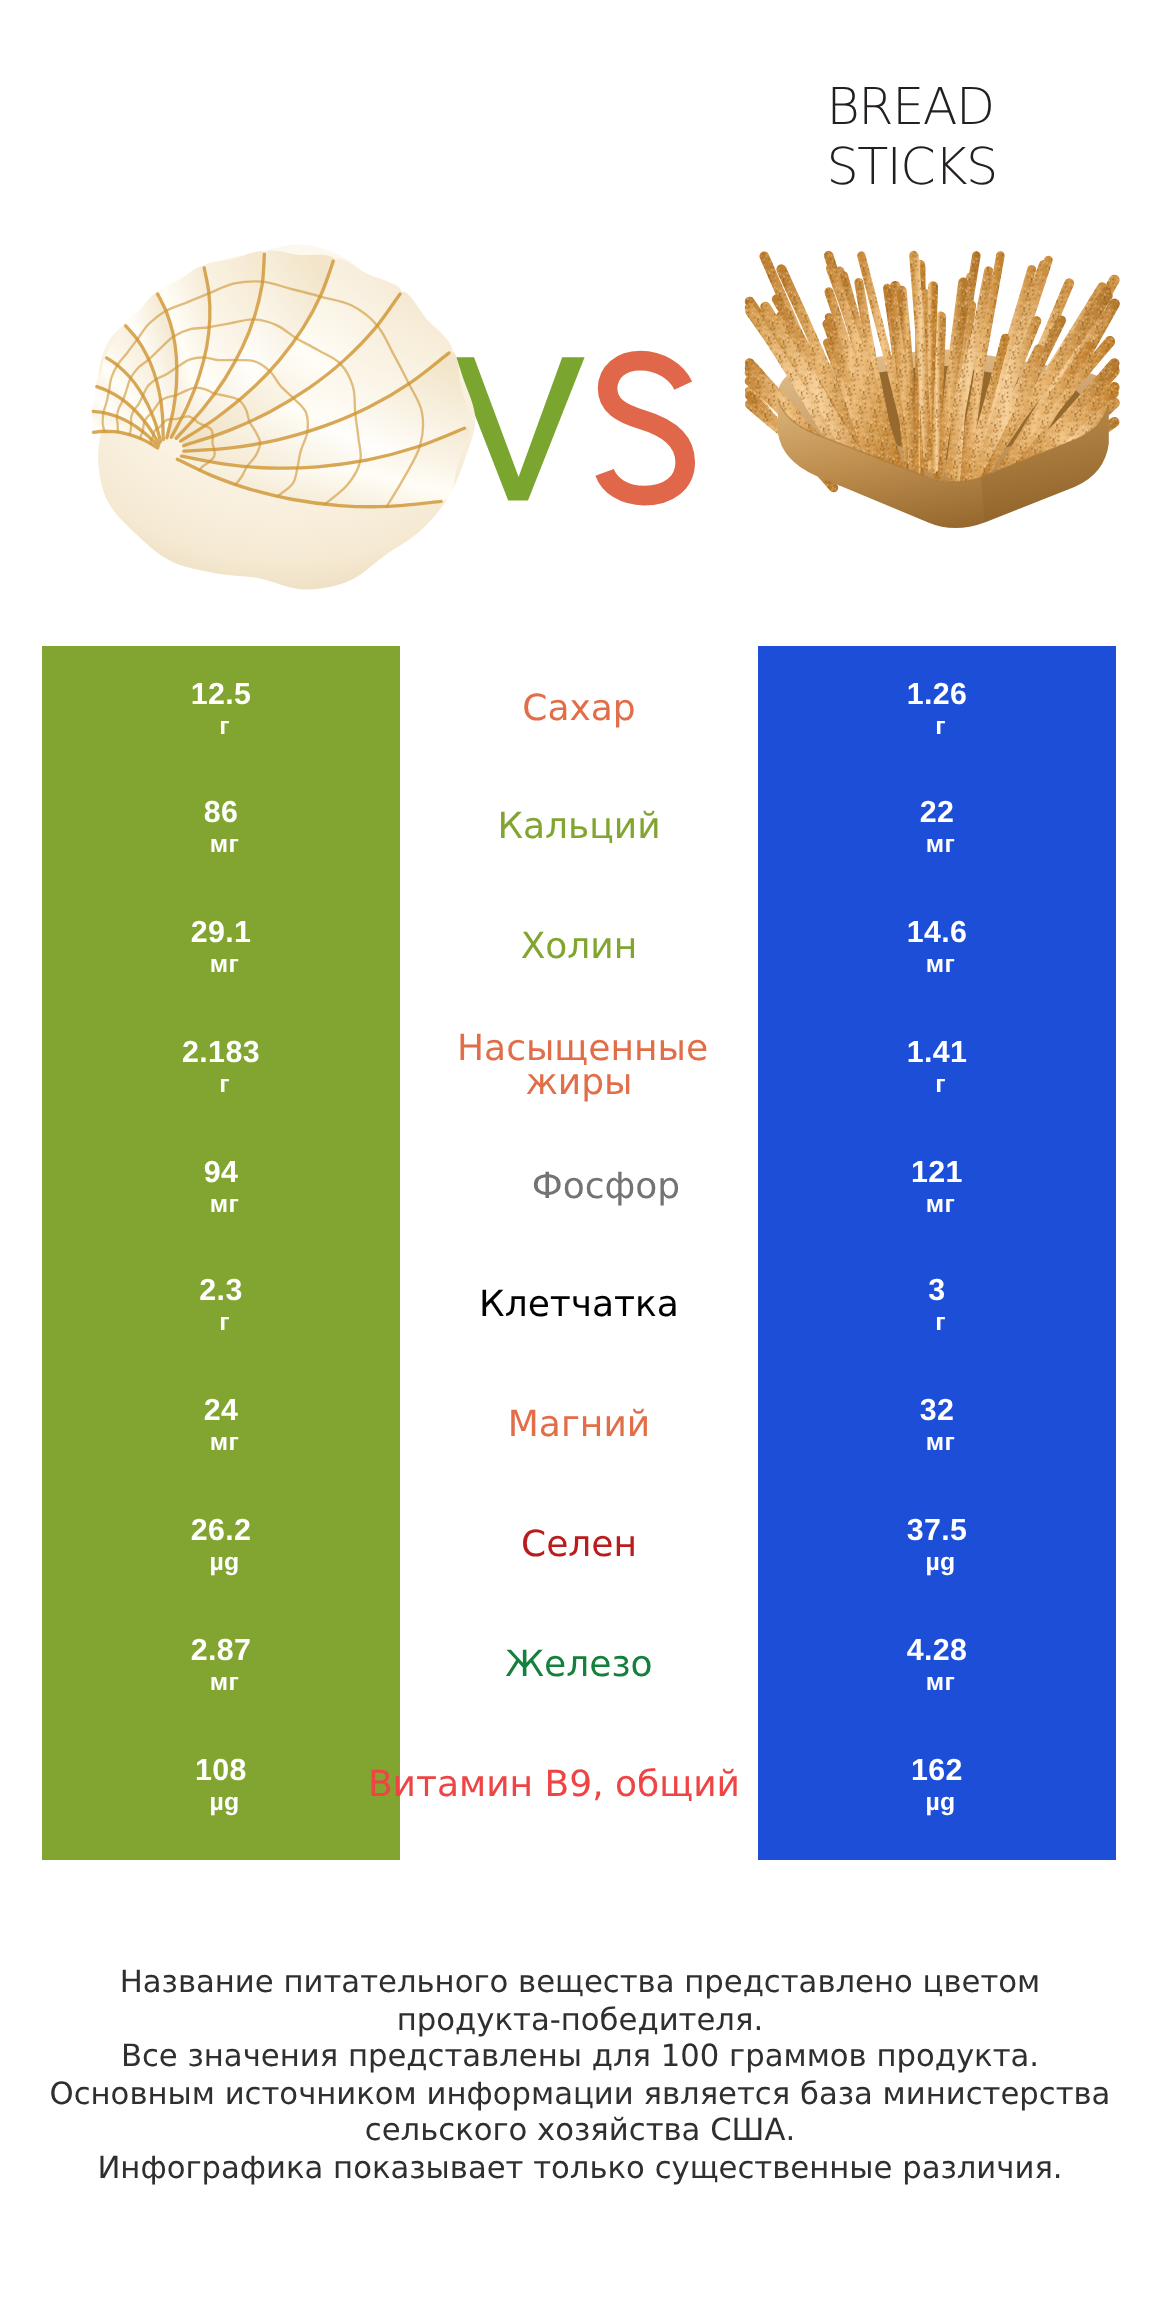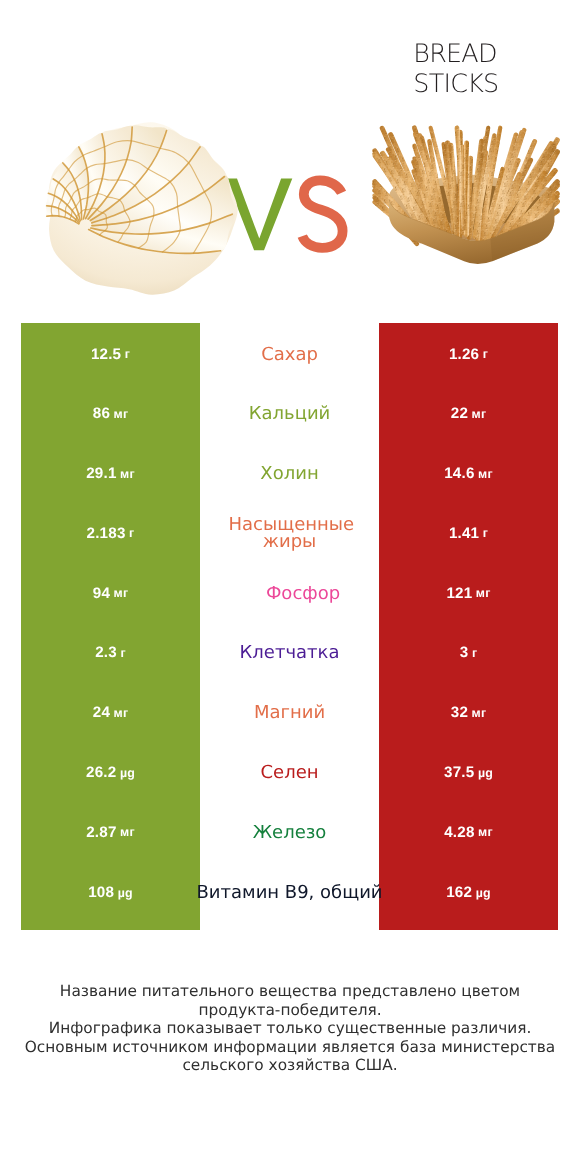--- a/index.html
+++ b/index.html
@@ -22,25 +22,25 @@
 
   
   .art{position:absolute;}
   #art-left{left:42px;top:120px;width:196px;height:176px;}
   #art-right{left:372px;top:122px;width:188px;height:145px;}
 
   
   .tbl{position:absolute;left:21px;top:323px;width:537px;}
   .row{display:flex;height:59.8px;}
   .cell{display:flex;align-items:center;justify-content:center;text-align:center;
-        box-sizing:border-box;height:69px;}
+        box-sizing:border-box;height:69px;flex-direction:column;}
   .cl,.cr{width:179px;color:#ffffff;font-family:"Liberation Sans",sans-serif;
           font-weight:bold;font-size:15.2px;letter-spacing:.2px;}
   .cl{background:#82a531;border-bottom:1.6px solid #fffdef;}
-  .cr{background:#b91c1c;border-bottom:1.6px solid #fff8ef;}
+  .cr{background:#1d4ed8;border-bottom:1.6px solid #fff8ef;}
   .cm{width:179px;background:#ffffff;font-family:"DejaVu Sans",sans-serif;
       font-weight:normal;font-size:18px;line-height:17px;padding:0 9px;
       border-bottom:1.1px solid #c4887a;}
   .cm .wrap2{display:block;max-width:122px;}
   .cm .nowrap{white-space:nowrap;}
   .row:last-child .cl,.row:last-child .cr,.row:last-child .cm{border-bottom:none;}
   .unit{font-size:12.4px;font-weight:bold;margin-left:3.5px;
         font-family:"Liberation Sans",sans-serif;}
   .cell>span{position:relative;top:-3px;}
 
@@ -394,34 +394,34 @@
         <div class="cell cr">
           <span>1.41</span>
           <span class="unit">г</span>
         </div>
       </div>
       <div class="row">
         <div class="cell cl">
           <span>94</span>
           <span class="unit">мг</span>
         </div>
-        <div class="cell cm" style="color: #ec4899; padding-left: 36px;">
+        <div class="cell cm" style="color: #737373; padding-left: 36px;">
           <span class="nowrap">Фосфор</span>
         </div>
         <div class="cell cr">
           <span>121</span>
           <span class="unit">мг</span>
         </div>
       </div>
       <div class="row">
         <div class="cell cl">
           <span>2.3</span>
           <span class="unit">г</span>
         </div>
-        <div class="cell cm" style="color: #4c1d95;">
+        <div class="cell cm" style="color: #000000;">
           <span class="nowrap">Клетчатка</span>
         </div>
         <div class="cell cr">
           <span>3</span>
           <span class="unit">г</span>
         </div>
       </div>
       <div class="row">
         <div class="cell cl">
           <span>24</span>
@@ -459,27 +459,28 @@
         <div class="cell cr">
           <span>4.28</span>
           <span class="unit">мг</span>
         </div>
       </div>
       <div class="row">
         <div class="cell cl">
           <span>108</span>
           <span class="unit">µg</span>
         </div>
-        <div class="cell cm" style="color: #0f172a;">
+        <div class="cell cm" style="color: #ef4444; align-items: flex-end;">
           <span class="nowrap">Витамин B9, общий</span>
         </div>
         <div class="cell cr">
           <span>162</span>
           <span class="unit">µg</span>
         </div>
       </div>
     </div>
   <div class="foot" id="foot">
       <div>Название питательного вещества представлено цветом продукта-победителя.</div>
+      <div>Все значения представлены для 100 граммов продукта.</div>
+      <div>Основным источником информации является база министерства сельского хозяйства США.</div>
       <div>Инфографика показывает только существенные различия.</div>
-      <div>Основным источником информации является база министерства сельского хозяйства США.</div>
     </div>
 </div>
 
 </body></html>

